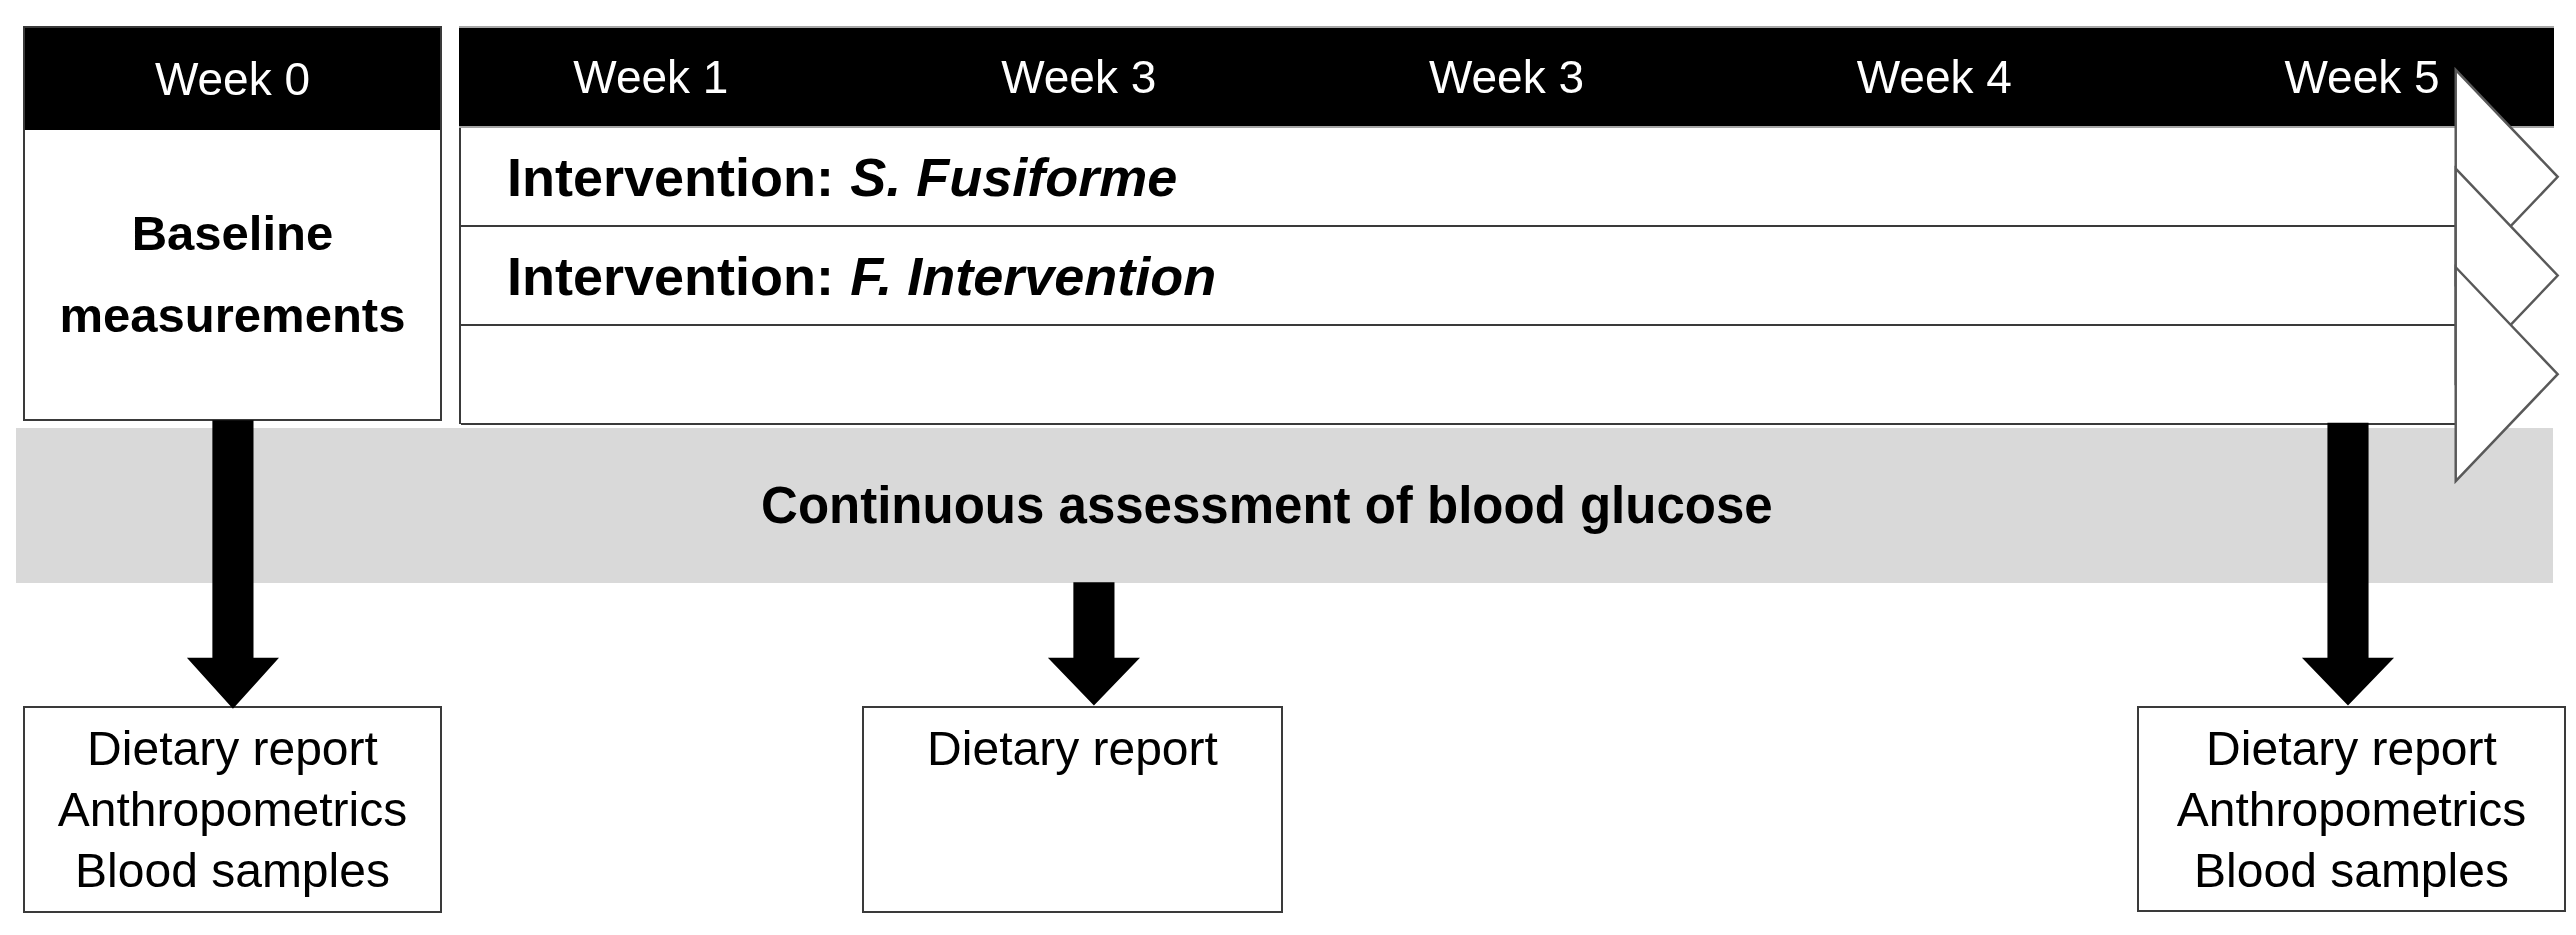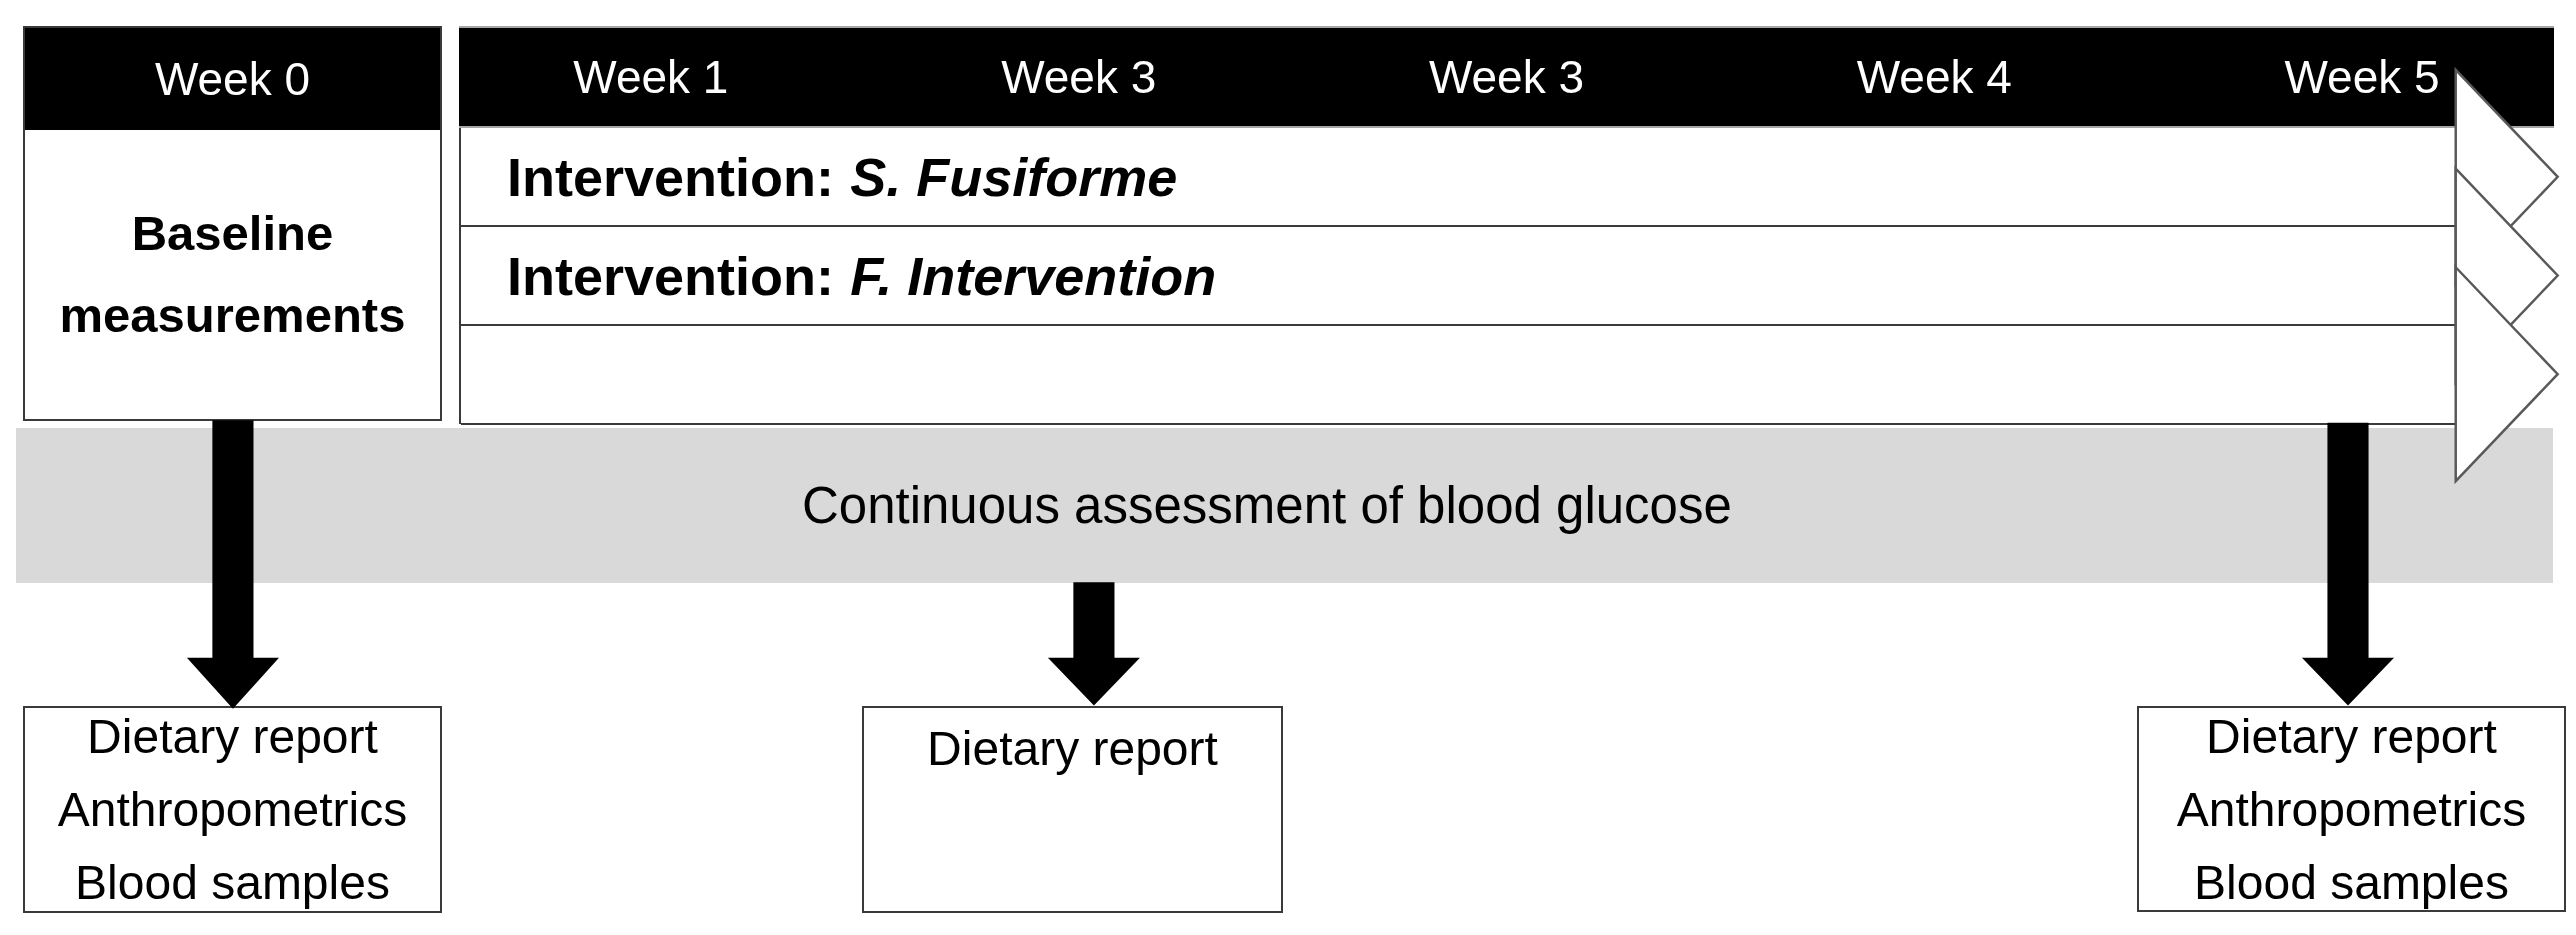--- a/index.html
+++ b/index.html
@@ -67,29 +67,29 @@
     font-size: 54px; font-weight: bold; background: #ffffff;
   }
   #rows .row .species { font-style: italic; margin-left: 0.3em; }
 
   
   #glucose-band {
     position: absolute; left: 16.4px; top: 428px; width: 2537px; height: 155px;
     background: var(--band);
     display: flex; align-items: center; justify-content: center;
     padding-right: 36px;
-    font-size: 51px; font-weight: normal;
+    font-size: 51px; font-weight: bold;
   }
 
   
   .report-box {
     position: absolute; top: 706px; height: 207px;
     border: 2.5px solid var(--border); background: #ffffff;
     font-size: 48px; line-height: 61px; text-align: center;
-    display: flex; flex-direction: column; justify-content: center; gap: 12px;
+    display: flex; flex-direction: column; justify-content: center;
   }
   #report-box-left   { left: 23px;   width: 419px; }
   #report-box-middle { left: 862px; width: 421px; justify-content: flex-start; padding-top: 10px; }
   #report-box-right  { left: 2137px; width: 429px; height: 206px; }
 
   
   #overlay {
     position: absolute; left: 0; top: 0; width: 2576px; height: 935px;
     pointer-events: none;
   }

